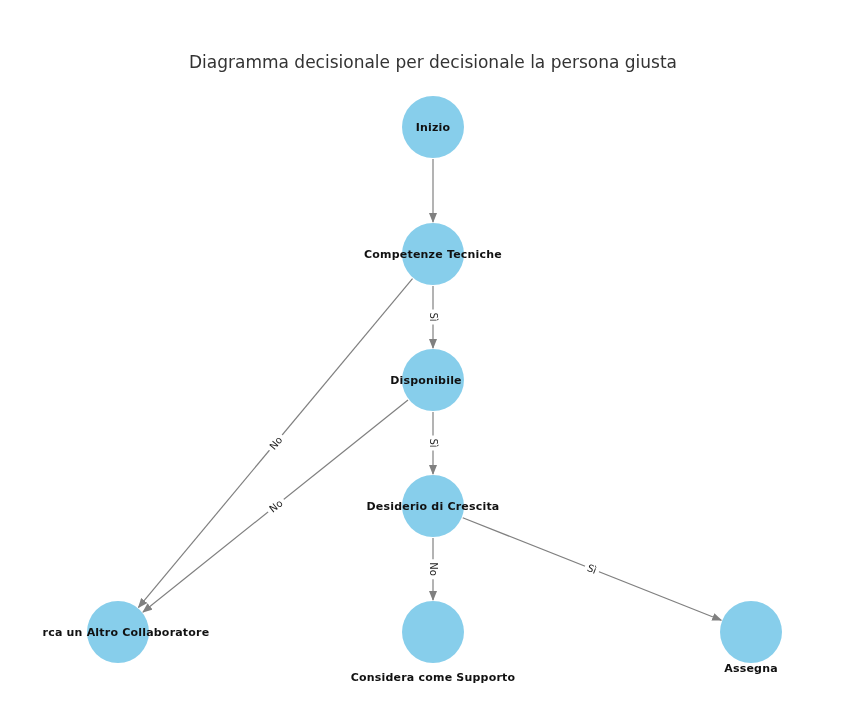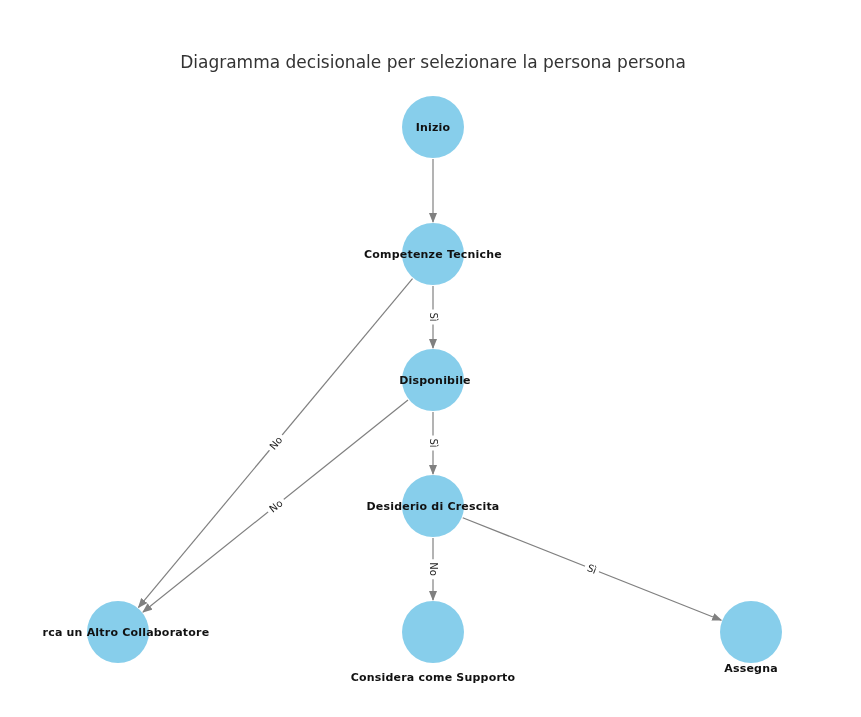--- a/index.html
+++ b/index.html
@@ -54,21 +54,21 @@
     padding: 1px 3px;
     border-radius: 3px;
     line-height: 1.1;
   }
 </style>
 </head>
 <body>
 
 <div id="canvas">
 
-  <div id="page-title">Diagramma decisionale per selezionare la persona persona</div>
+  <div id="page-title">Diagramma decisionale per decisionale la persona giusta</div>
 
   <svg id="edge-layer" width="861" height="717" viewBox="0 0 861 717">
     <defs>
       <marker id="arrowhead" markerWidth="10" markerHeight="8" refX="9" refY="4" orient="auto" markerUnits="userSpaceOnUse">
         <path d="M0,0 L10,4 L0,8 z" fill="#808080"></path>
       </marker>
     </defs>
     <g id="edge-lines">
         <line x1="433" y1="159" x2="433" y2="222" stroke="#808080" stroke-width="1.2" marker-end="url(#arrowhead)"></line>
         <line x1="433" y1="286" x2="433" y2="348" stroke="#808080" stroke-width="1.2" marker-end="url(#arrowhead)"></line>
@@ -85,21 +85,21 @@
       <div class="node-circle" style="left: 433px; top: 254px; width: 62px; height: 62px; background: rgb(135, 206, 235);"></div>
       <div class="node-circle" style="left: 433px; top: 380px; width: 62px; height: 62px; background: rgb(135, 206, 235);"></div>
       <div class="node-circle" style="left: 433px; top: 506px; width: 62px; height: 62px; background: rgb(135, 206, 235);"></div>
       <div class="node-circle" style="left: 118px; top: 632px; width: 62px; height: 62px; background: rgb(135, 206, 235);"></div>
       <div class="node-circle" style="left: 433px; top: 632px; width: 62px; height: 62px; background: rgb(135, 206, 235);"></div>
       <div class="node-circle" style="left: 751px; top: 632px; width: 62px; height: 62px; background: rgb(135, 206, 235);"></div>
     </div>
   <div id="node-label-layer" class="layer">
       <div class="node-label" style="left: 433px; top: 127px; color: rgb(17, 17, 17);">Inizio</div>
       <div class="node-label" style="left: 433px; top: 254px; color: rgb(17, 17, 17); text-align: center;">Competenze Tecniche</div>
-      <div class="node-label" style="left: 435px; top: 380px; color: rgb(17, 17, 17);">Disponibile</div>
+      <div class="node-label" style="left: 426px; top: 380px; color: rgb(17, 17, 17);">Disponibile</div>
       <div class="node-label" style="left: 433px; top: 506px; color: rgb(17, 17, 17); text-align: right;">Desiderio di Crescita</div>
       <div class="node-label" style="left: 118px; top: 632px; color: rgb(17, 17, 17);">Cerca un Altro Collaboratore</div>
       <div class="node-label" style="left: 433px; top: 632px; color: rgb(17, 17, 17); margin-top: 45px;">Considera come Supporto</div>
       <div class="node-label" style="left: 751px; top: 668px; color: rgb(17, 17, 17);">Assegna</div>
     </div>
   <div id="edge-label-layer" class="layer">
       <div class="edge-label" style="left: 433px; top: 317px; transform: translate(-50%, -50%) rotate(90deg); color: rgb(28, 28, 28);">Sì</div>
       <div class="edge-label" style="left: 275.5px; top: 443px; transform: translate(-50%, -50%) rotate(-50.1944deg); color: rgb(28, 28, 28);">No</div>
       <div class="edge-label" style="left: 433px; top: 443px; transform: translate(-50%, -50%) rotate(90deg); color: rgb(28, 28, 28);">Sì</div>
       <div class="edge-label" style="left: 275.5px; top: 506px; transform: translate(-50%, -50%) rotate(-38.6598deg); color: rgb(28, 28, 28);">No</div>

